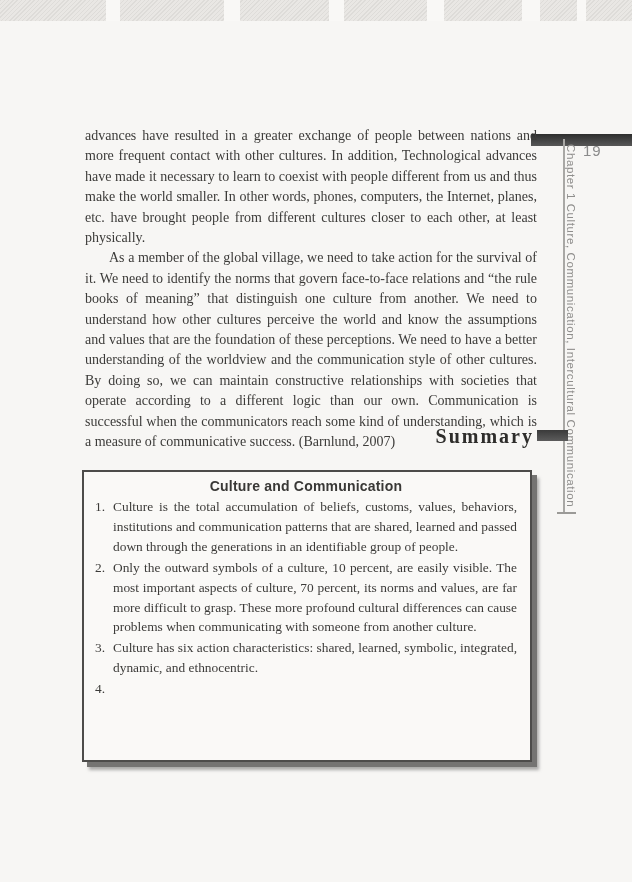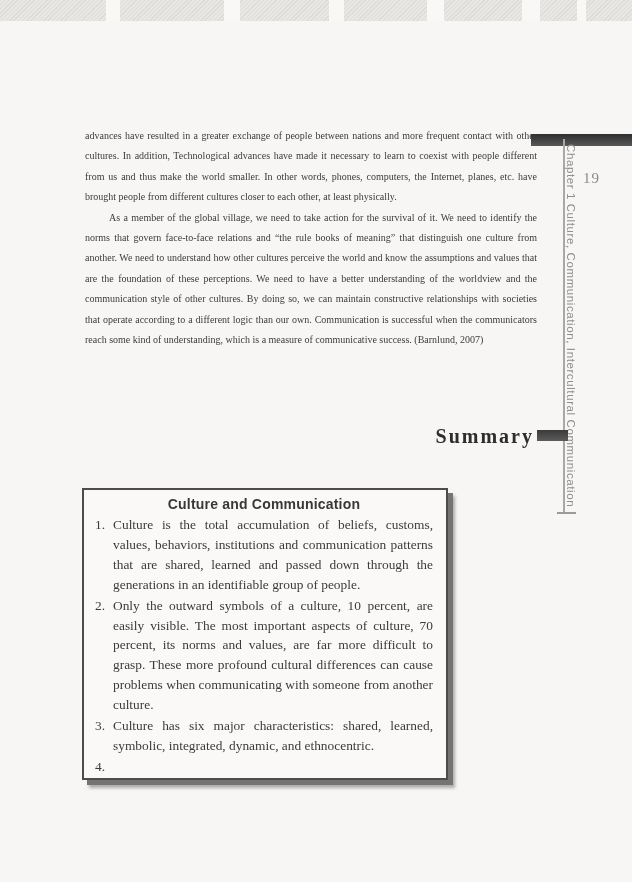--- a/index.html
+++ b/index.html
@@ -26,35 +26,35 @@
   }
   .sidebar-rule{
     position:absolute;left:563px;top:139px;width:2px;height:374px;
     background:#a9a8a5;
   }
   .sidebar-underline{
     position:absolute;left:557px;top:512px;width:19px;height:2px;background:#9b9a97;
   }
   .page-number{
     position:absolute;left:583px;top:142px;
-    font-family:Liberation Serif, serif;
-    font-size:15px;color:#8b8b8b;letter-spacing:1px;margin-top:28px;
+    font-family:Liberation Sans, sans-serif;
+    font-size:15px;color:#8b8b8b;letter-spacing:1px;
   }
   .sidebar-title{
     position:absolute;left:565px;top:144px;height:375px;
     writing-mode:vertical-rl;
     font-family:"Liberation Sans", sans-serif;
     font-size:11.5px;color:#8f8e8c;letter-spacing:0.6px;
     white-space:nowrap;
   }
 
   
   .body-text{
     position:absolute;left:85px;top:126px;width:452px;
-    font-size:10px;line-height:20.4px;color:#3c3b39;
+    font-size:14px;line-height:20.4px;color:#3c3b39;
     text-align:justify;
   }
   .body-text p{margin:0;}
   .body-text p.indent{text-indent:24px;}
 
   
   .summary-row{
     position:absolute;left:85px;top:425px;width:483px;height:26px;
     text-align:right;
   }
@@ -64,21 +64,21 @@
     font-weight:bold;font-size:20px;color:#2e2d2b;letter-spacing:2px;
   }
   .summary-bar{
     display:inline-block;vertical-align:middle;
     width:31px;height:11px;margin-left:3px;margin-bottom:2px;
     background:linear-gradient(180deg,#3a3a3a,#5c5c5c);
   }
 
   
   .summary-box{
-    position:absolute;left:82px;top:488px;width:366px;min-height:292px;
+    position:absolute;left:82px;top:470px;width:450px;min-height:292px;
     background:#faf9f7;
     border:2px solid #4d4c4a;
     box-shadow:5px 5px 0 #757472, 7px 8px 3px rgba(110,110,108,0.55);
     box-sizing:border-box;
     padding:5px 13px 10px 11px;
   }
   .box-title{
     text-align:center;
     font-family:"Liberation Sans", sans-serif;
     font-weight:bold;font-size:14px;color:#393836;
@@ -130,19 +130,19 @@
     <span>Culture is the total accumulation of beliefs, customs, values, behaviors, institutions and communication patterns that are shared, learned and passed down through the generations in an identifiable group of people.</span>
   </div>
 
   <div class="box-item">
     <span class="num">2.</span>
     <span>Only the outward symbols of a culture, 10 percent, are easily visible. The most important aspects of culture, 70 percent, its norms and values, are far more difficult to grasp. These more profound cultural differences can cause problems when communicating with someone from another culture.</span>
   </div>
 
   <div class="box-item">
     <span class="num">3.</span>
-    <span>Culture has six major characteristics: shared, learned, symbolic, integrated, dynamic, and ethnocentric.</span>
+    <span>Culture has six action characteristics: shared, learned, symbolic, integrated, dynamic, and ethnocentric.</span>
   </div>
 
   <div class="box-item">
     <span class="num">4.</span>
   </div>
 </div>
 
 </body></html>

